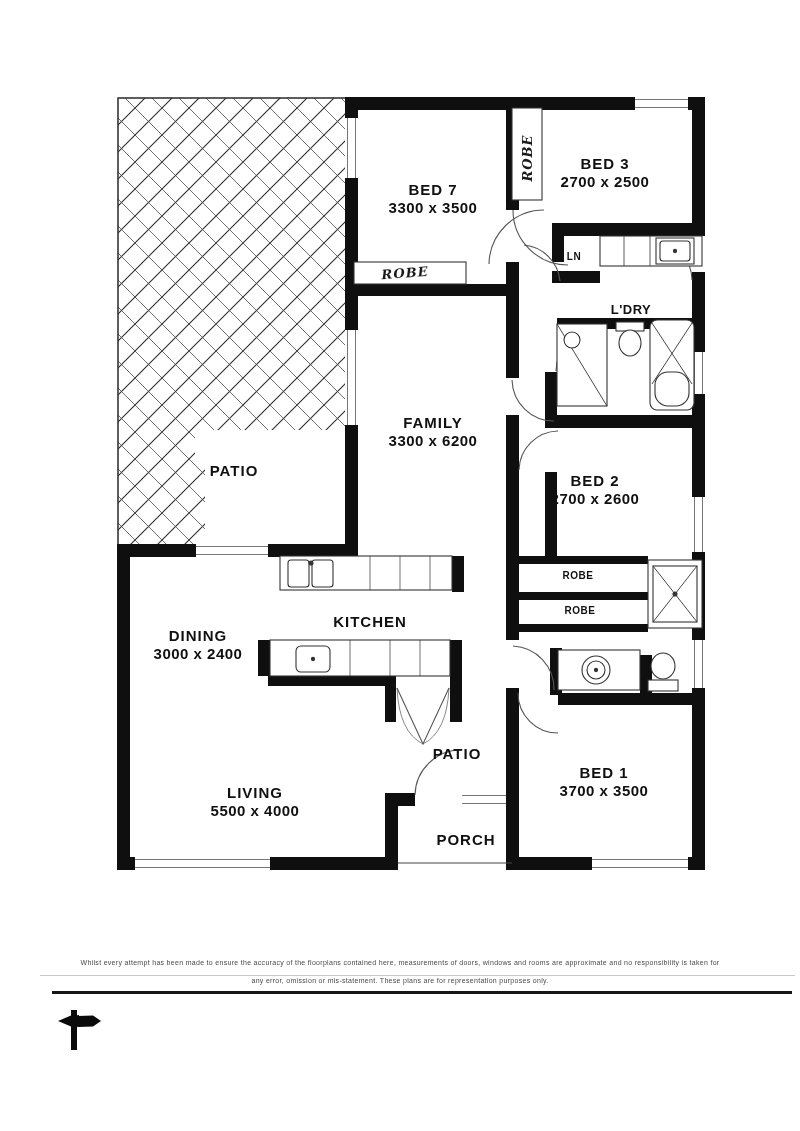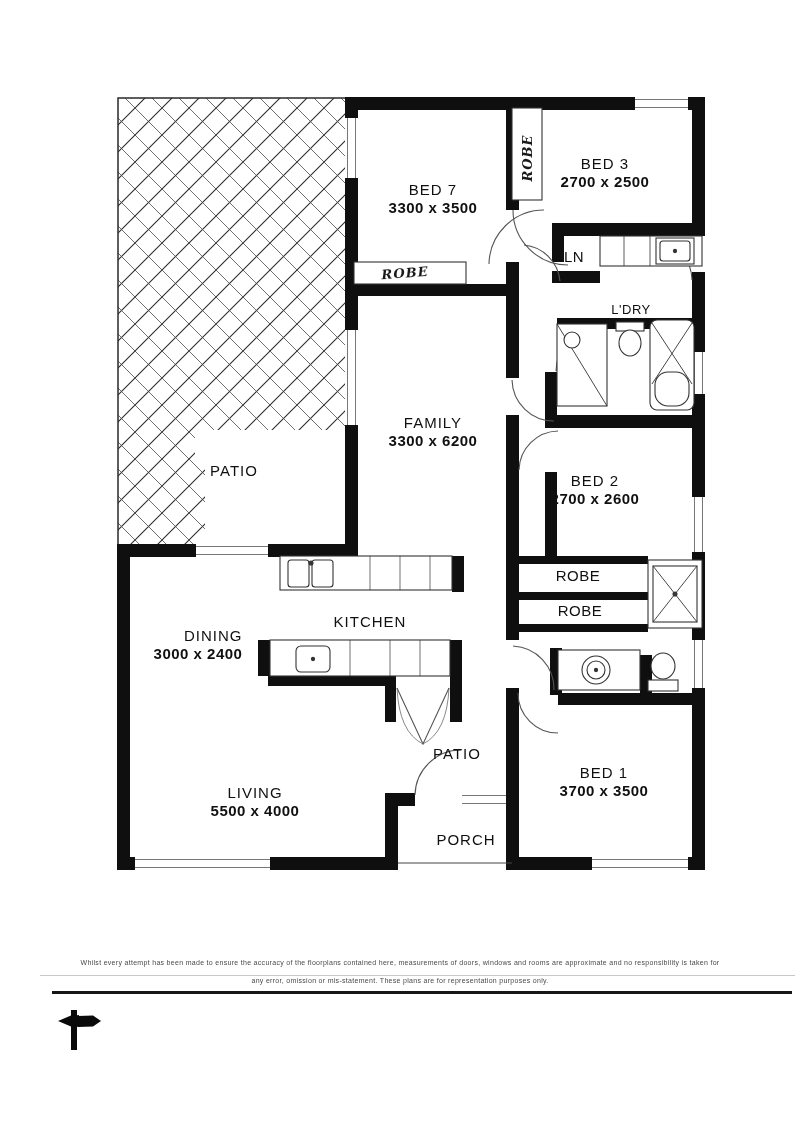--- a/index.html
+++ b/index.html
@@ -1,35 +1,35 @@
 <!DOCTYPE html>
 <html><head>
 <meta charset="utf-8">
 <style>
   html,body{margin:0;padding:0;background:#ffffff;}
   #page{position:relative;width:800px;height:1131px;background:#ffffff;overflow:hidden;
         font-family:"Liberation Sans",sans-serif;}
   #plan-svg{position:absolute;left:0;top:0;}
   .lbl{position:absolute;transform:translate(-50%,-50%);display:flex;flex-direction:column;
        align-items:center;gap:1px;white-space:nowrap;color:#101010;text-align:center;}
-  .room-name{font-weight:normal;font-size:15px;letter-spacing:1px;}
+  .room-name{font-weight:bold;font-size:15px;letter-spacing:1px;}
   .room-dims{font-weight:bold;font-size:15px;letter-spacing:0.5px;}
-  .lbl-small .room-name{font-size:15px;letter-spacing:0.5px;}
+  .lbl-small .room-name{font-size:10px;letter-spacing:0.5px;}
   .lbl-med .room-name{font-size:13px;letter-spacing:0.5px;}
   .hand{font-family:"DejaVu Serif",serif;font-style:italic;font-size:13px;font-weight:bold;
         color:#1a1a1a;letter-spacing:1px;}
   .hand-tilt{transform:translate(-50%,-50%) rotate(-4deg);}
   .hand-vert{transform:translate(-50%,-50%) rotate(-90deg);}
   
   #lbl-patio{left:234px;top:446px;margin-top:24px;}
   #lbl-bed4{left:433px;top:198px;}
   #lbl-bed3{left:605px;top:172px;}
   #lbl-family{left:433px;top:431px;align-items:center;}
   #lbl-bed2{left:595px;top:489px;}
-  #lbl-dining{left:198px;top:644px;align-items:flex-end;}
+  #lbl-dining{left:198px;top:644px;}
   #lbl-kitchen{left:370px;top:621px;}
   #lbl-living{left:255px;top:801px;}
   #lbl-entry{left:457px;top:753px;}
   #lbl-porch{left:466px;top:839px;align-items:flex-end;}
   #lbl-bed1{left:604px;top:781px;}
   #lbl-ldry{left:631px;top:309px;}
   #lbl-ln{left:574px;top:256px;}
   #lbl-robe1{left:578px;top:575px;}
   #lbl-robe2{left:580px;top:610px;}
   #lbl-robe-bed4{left:405px;top:273px;}

